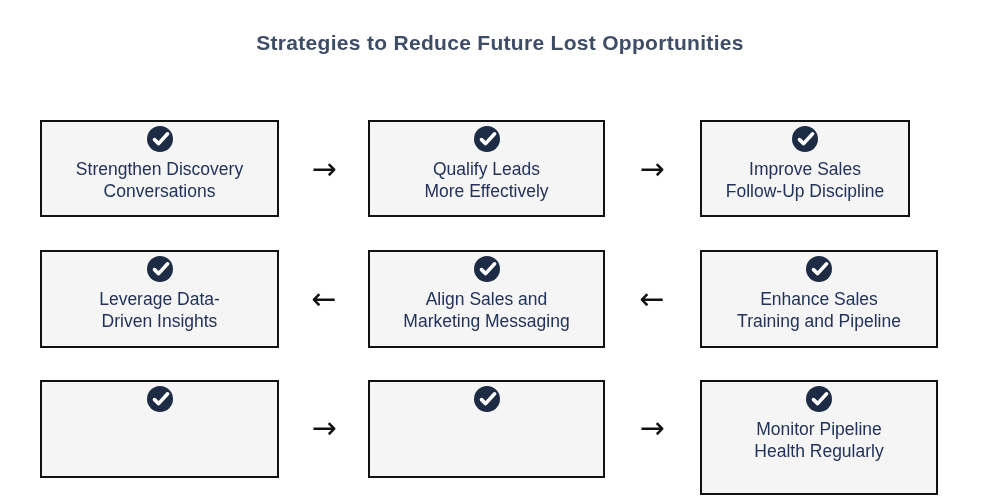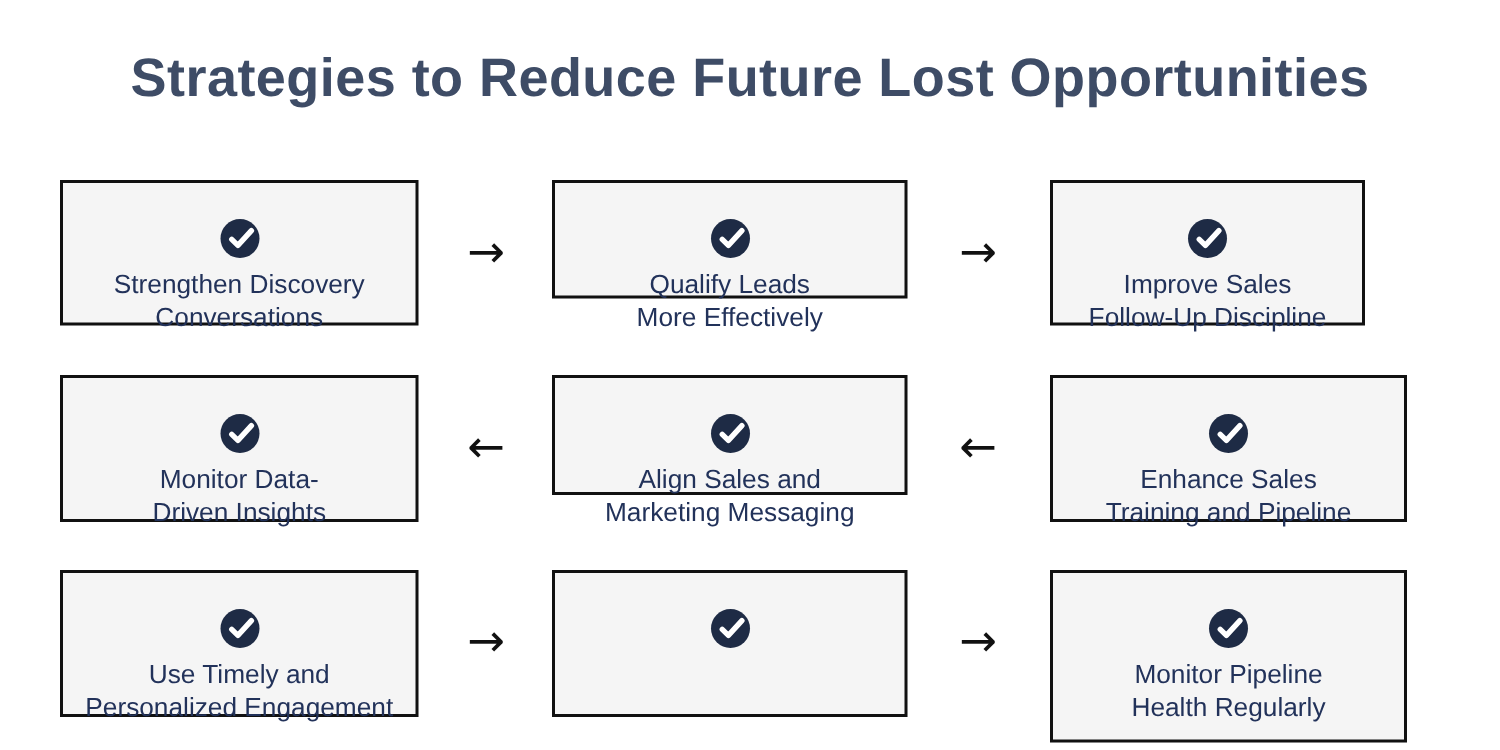--- a/index.html
+++ b/index.html
@@ -7,34 +7,34 @@
     width: 1000px; height: 500px;
     background: var(--background, #ffffff);
     font-family: "Liberation Sans", sans-serif;
     position: relative;
     overflow: hidden;
   }
   .title {
     position: absolute;
     left: 0; top: 31px; width: 1000px;
     text-align: center;
-    font-size: 36px;
+    font-size: 21px;
     font-weight: bold;
     letter-spacing: 0.3px;
     color: var(--title, #3e4c66);
   }
   .step {
     position: absolute;
     box-sizing: border-box;
     background: var(--box-background, #f5f5f5);
     border: 2px solid var(--box-border, #111111);
     display: flex;
     flex-direction: column;
     align-items: center;
-    padding-top: 23px;
+    padding-top: 3px;
   }
   .check {
     width: 28px; height: 28px;
     margin-bottom: 5px;
     flex: 0 0 auto;
   }
   .label {
     font-size: 17.5px;
     line-height: 22px;
     text-align: center;
@@ -61,21 +61,21 @@
   <svg class="check" viewBox="0 0 28 28">
     <circle cx="14" cy="14" r="13" style="fill:var(--icon-circle,#1e2b45)"></circle>
     <path d="M8.5 14.6 L12.6 18.6 L21.6 8.8" fill="none" style="stroke:var(--icon-check,#ffffff)" stroke-width="3.6" stroke-linecap="round" stroke-linejoin="round"></path>
   </svg>
   <div class="label">Strengthen Discovery
 Conversations</div>
 </div>
 
 <span class="arrow" style="left:296px; top:154px">→</span>
 
-<div class="step" style="left:368px; top:120px; width:237px; height:79px">
+<div class="step" style="left:368px; top:120px; width:237px; height:97px">
   <svg class="check" viewBox="0 0 28 28">
     <circle cx="14" cy="14" r="13" style="fill:var(--icon-circle,#1e2b45)"></circle>
     <path d="M8.5 14.6 L12.6 18.6 L21.6 8.8" fill="none" style="stroke:var(--icon-check,#ffffff)" stroke-width="3.6" stroke-linecap="round" stroke-linejoin="round"></path>
   </svg>
   <div class="label">Qualify Leads
 More Effectively</div>
 </div>
 
 <span class="arrow" style="left:624px; top:154px">→</span>
 
@@ -86,27 +86,27 @@
   </svg>
   <div class="label">Improve Sales
 Follow-Up Discipline</div>
 </div>
 
 <div class="step" style="left:40px; top:250px; width:239px; height:98px">
   <svg class="check" viewBox="0 0 28 28">
     <circle cx="14" cy="14" r="13" style="fill:var(--icon-circle,#1e2b45)"></circle>
     <path d="M8.5 14.6 L12.6 18.6 L21.6 8.8" fill="none" style="stroke:var(--icon-check,#ffffff)" stroke-width="3.6" stroke-linecap="round" stroke-linejoin="round"></path>
   </svg>
-  <div class="label">Monitor Data-
+  <div class="label">Leverage Data-
 Driven Insights</div>
 </div>
 
 <span class="arrow" style="left:296px; top:284px">←</span>
 
-<div class="step" style="left:368px; top:250px; width:237px; height:80px">
+<div class="step" style="left:368px; top:250px; width:237px; height:98px">
   <svg class="check" viewBox="0 0 28 28">
     <circle cx="14" cy="14" r="13" style="fill:var(--icon-circle,#1e2b45)"></circle>
     <path d="M8.5 14.6 L12.6 18.6 L21.6 8.8" fill="none" style="stroke:var(--icon-check,#ffffff)" stroke-width="3.6" stroke-linecap="round" stroke-linejoin="round"></path>
   </svg>
   <div class="label">Align Sales and
 Marketing Messaging</div>
 </div>
 
 <span class="arrow" style="left:624px; top:284px">←</span>
 
@@ -117,22 +117,20 @@
   </svg>
   <div class="label">Enhance Sales
 Training and Pipeline</div>
 </div>
 
 <div class="step" style="left:40px; top:380px; width:239px; height:98px">
   <svg class="check" viewBox="0 0 28 28">
     <circle cx="14" cy="14" r="13" style="fill:var(--icon-circle,#1e2b45)"></circle>
     <path d="M8.5 14.6 L12.6 18.6 L21.6 8.8" fill="none" style="stroke:var(--icon-check,#ffffff)" stroke-width="3.6" stroke-linecap="round" stroke-linejoin="round"></path>
   </svg>
-  <div class="label">Use Timely and
-Personalized Engagement</div>
 </div>
 
 <span class="arrow" style="left:296px; top:413px">→</span>
 
 <div class="step" style="left:368px; top:380px; width:237px; height:98px">
   <svg class="check" viewBox="0 0 28 28">
     <circle cx="14" cy="14" r="13" style="fill:var(--icon-circle,#1e2b45)"></circle>
     <path d="M8.5 14.6 L12.6 18.6 L21.6 8.8" fill="none" style="stroke:var(--icon-check,#ffffff)" stroke-width="3.6" stroke-linecap="round" stroke-linejoin="round"></path>
   </svg>
 </div>

